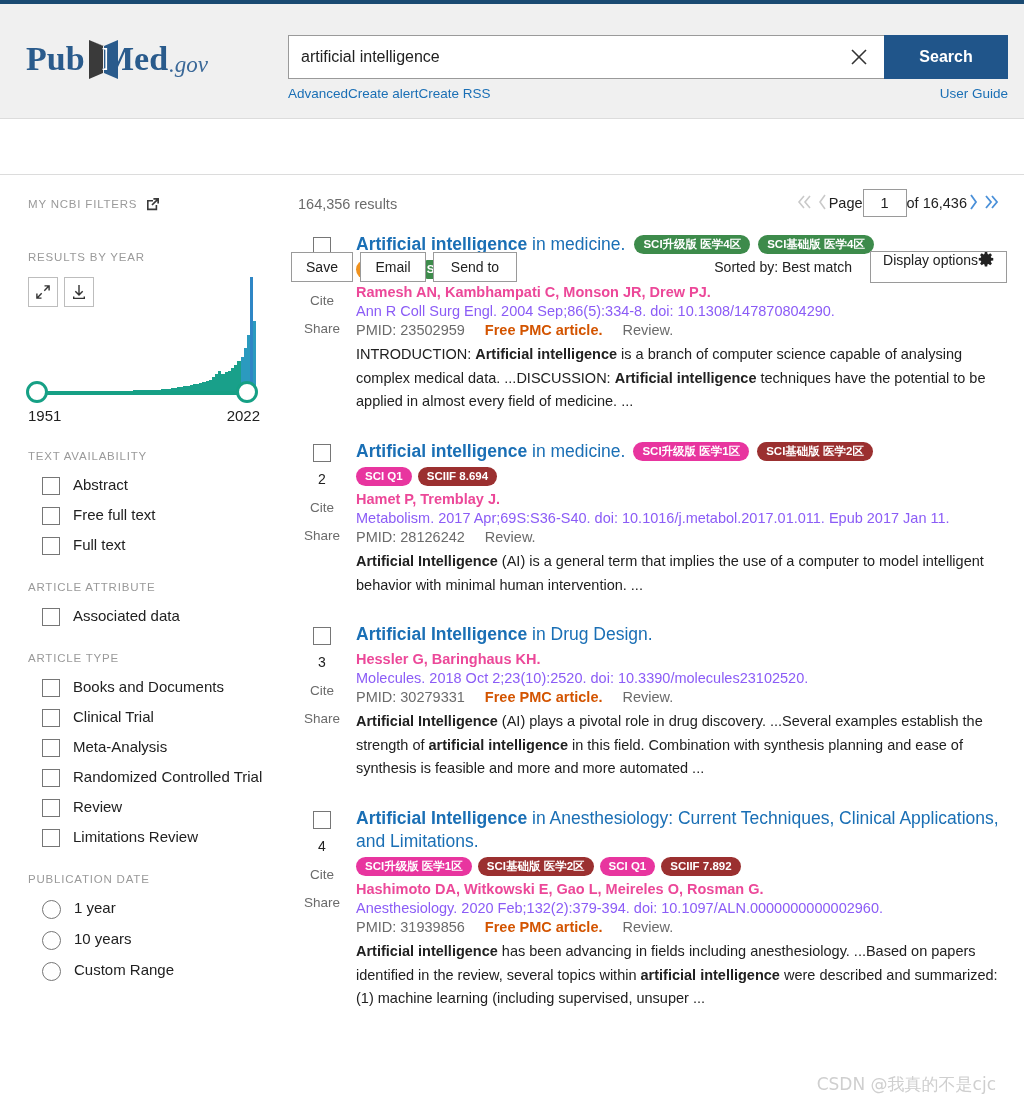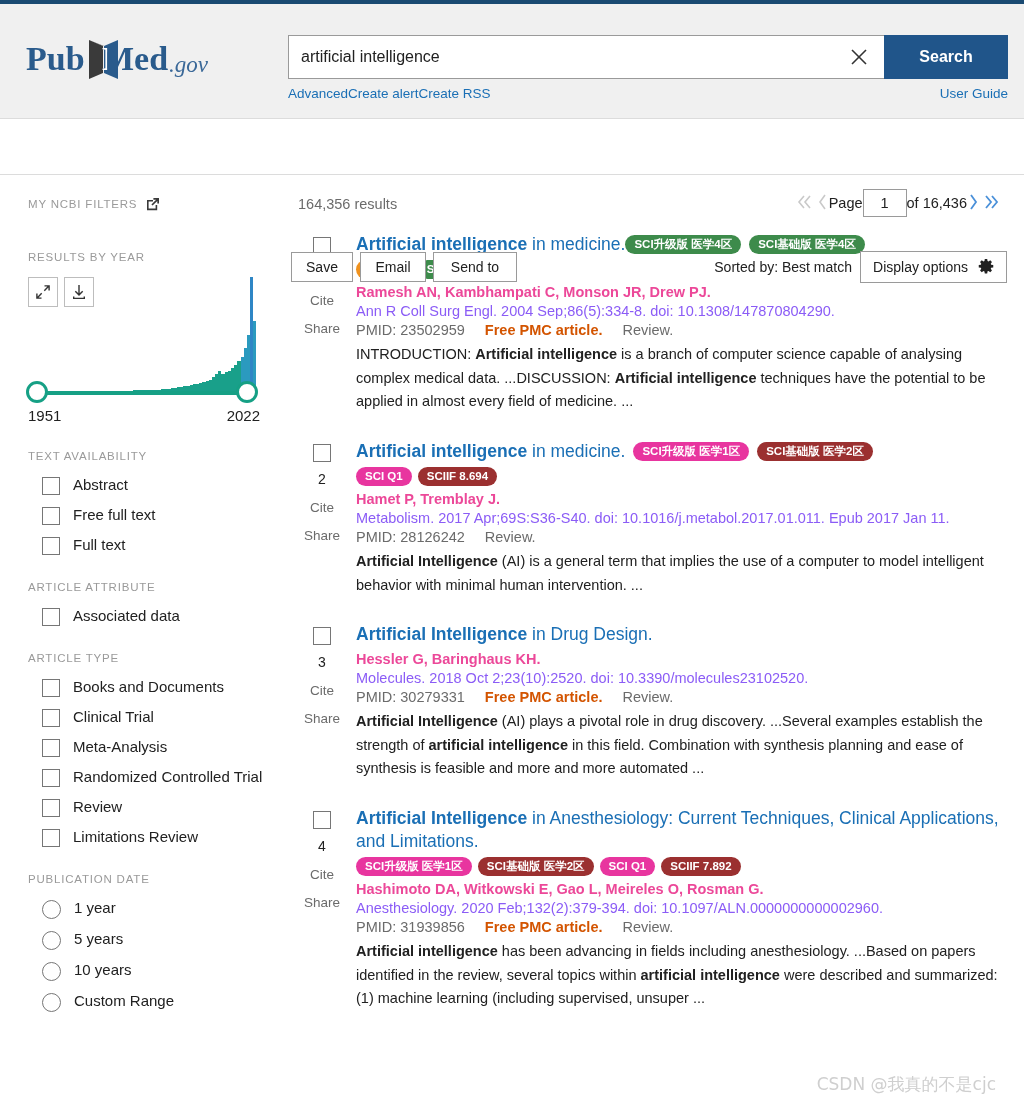--- a/index.html
+++ b/index.html
@@ -88,21 +88,21 @@
   #sendto-button{ left:433px; width:84px; }
   #sortedby {
     position:absolute; top:140px; right:172px;
     font-size:14px; color:#212121;
   }
   #display-options {
     position:absolute; top:132px; right:17px;
     height:32px; background:#fff;
     border:1px solid #9a9a9a;
     font-size:14px; color:#212121;
-    display:flex; align-items:center; gap:10px;
+    display:flex; align-items:flex-start; gap:0;
     padding:0 12px; cursor:pointer;
   }
 
   
   #body-area { display:flex; }
   #sidebar {
     width:280px; padding:22px 0 0 28px;
     flex-shrink:0;
   }
   #results-col {
@@ -453,24 +453,20 @@
           </div>
         </div>
         <div class="facet-section">
           <div class="side-head">PUBLICATION DATE</div>
           <div class="facet-item">
             <span class="rdo"></span>
             <span class="facet-label">1 year</span>
           </div>
           <div class="facet-item">
             <span class="rdo"></span>
-            <span class="facet-label">5 years</span>
-          </div>
-          <div class="facet-item">
-            <span class="rdo"></span>
             <span class="facet-label">10 years</span>
           </div>
           <div class="facet-item">
             <span class="rdo"></span>
             <span class="facet-label">Custom Range</span>
           </div>
         </div>
       </div>
   </aside>
 
@@ -509,21 +505,21 @@
 
     <div id="results-list">
         <div class="result">
           <div class="res-left">
             <span class="cbx"></span>
             <span class="res-num">1</span>
             <span class="res-act">Cite</span>
             <span class="res-act">Share</span>
           </div>
           <div class="res-body">
-            <div class="res-title-line"><a class="res-title" href="#"><b>Artificial intelligence</b> in medicine.</a><span class="badge" style="background: rgb(61, 139, 75); margin-left: 0; margin-right: 0px;">SCI升级版 医学4区</span><span class="badge" style="background: rgb(61, 139, 75); margin-left: 8px; margin-right: 0px;">SCI基础版 医学4区</span></div>
+            <div class="res-title-line"><a class="res-title" href="#"><b>Artificial intelligence</b> in medicine.</a><span class="badge" style="background: rgb(61, 139, 75); margin-left: 9px; margin-right: 0px;">SCI升级版 医学4区</span><span class="badge" style="background: rgb(61, 139, 75); margin-left: 8px; margin-right: 0px;">SCI基础版 医学4区</span></div>
             <div class="badge-row"><span class="badge" style="background: rgb(240, 146, 30);">SCI Q3</span><span class="badge" style="background: rgb(61, 139, 75);">SCIIF 1.891</span></div>
             <div class="res-authors">Ramesh AN, Kambhampati C, Monson JR, Drew PJ.</div>
             <div class="res-journal">Ann R Coll Surg Engl. 2004 Sep;86(5):334-8. doi: 10.1308/147870804290.</div>
             <div class="res-meta">
               <span class="pmid">PMID: 23502959</span>
               <span class="free-pmc">Free PMC article.</span>
               <span class="pubtype">Review.</span>
             </div>
             <div class="res-snippet"><span>INTRODUCTION: </span><b>Artificial intelligence</b><span> is a branch of computer science capable of analysing complex medical data. ...DISCUSSION: </span><b>Artificial intelligence</b><span> techniques have the potential to be applied in almost every field of medicine. ...</span></div>
           </div>

